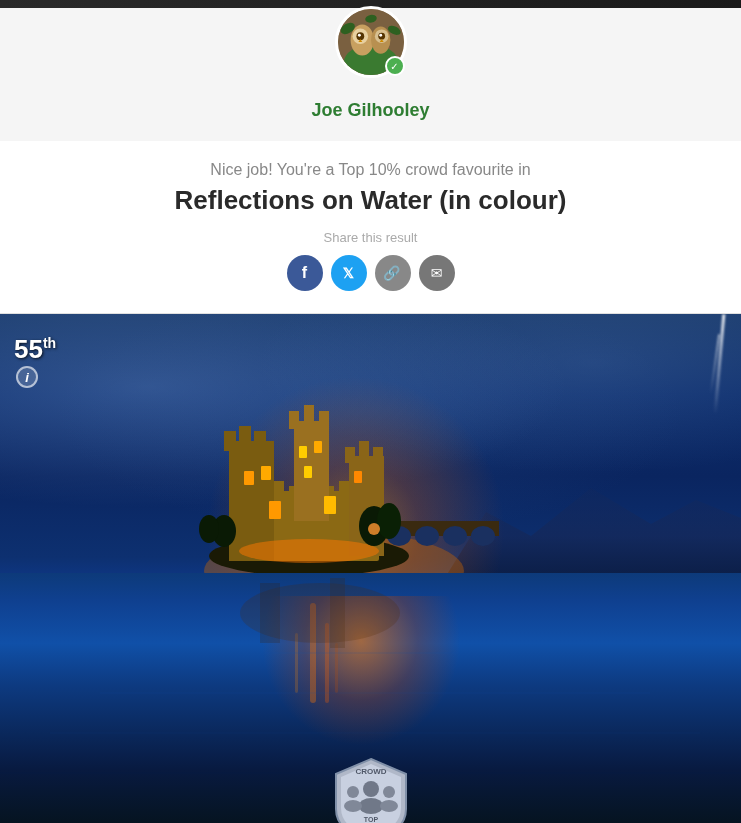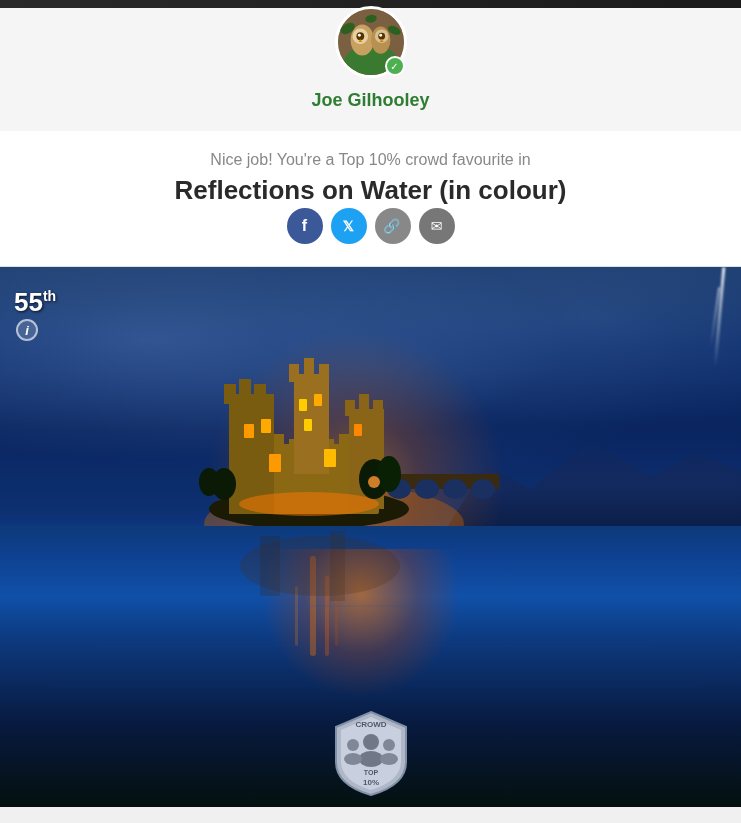--- a/index.html
+++ b/index.html
@@ -63,42 +63,42 @@
       justify-content: center;
       border: 2px solid white;
       font-size: 10px;
       color: white;
     }
 
     .user-name {
       color: #2e7d32;
       font-size: 18px;
       font-weight: bold;
-      margin-top: 12px;
+      margin-top: 22px;
     }
 
     
     .result-section {
       background: #ffffff;
       padding: 20px 36px 22px;
       text-align: center;
       border-bottom: 1px solid #e0e0e0;
     }
 
     .nice-job-text {
       color: #888;
       font-size: 16px;
       margin-bottom: 6px;
     }
 
     .category-title {
       font-size: 26px;
       font-weight: bold;
       color: #2a2a2a;
-      margin-bottom: 2px;
+      margin-bottom: 14px;
     }
 
     .share-label {
       color: #aaa;
       font-size: 13px;
       margin-bottom: 10px;
     }
 
     .share-buttons {
       display: flex;
@@ -341,20 +341,21 @@
       </svg>
     </div>
     <div class="badge-icon">✓</div>
   </div>
   <div class="user-name">Joe Gilhooley</div>
 </div>
 
 <div class="result-section">
   <div class="nice-job-text">Nice job! You're a Top 10% crowd favourite in</div>
   <div class="category-title">Reflections on Water (in colour)</div>
+  <div class="share-label">Share this result</div>
   <div class="share-buttons">
     <button class="share-btn facebook">
       <span style="font-weight:bold;font-size:16px;">f</span>
     </button>
     <button class="share-btn twitter">
       <span style="font-weight:bold;font-size:14px;">𝕏</span>
     </button>
     <button class="share-btn link">
       <span style="font-size:14px;">🔗</span>
     </button>

